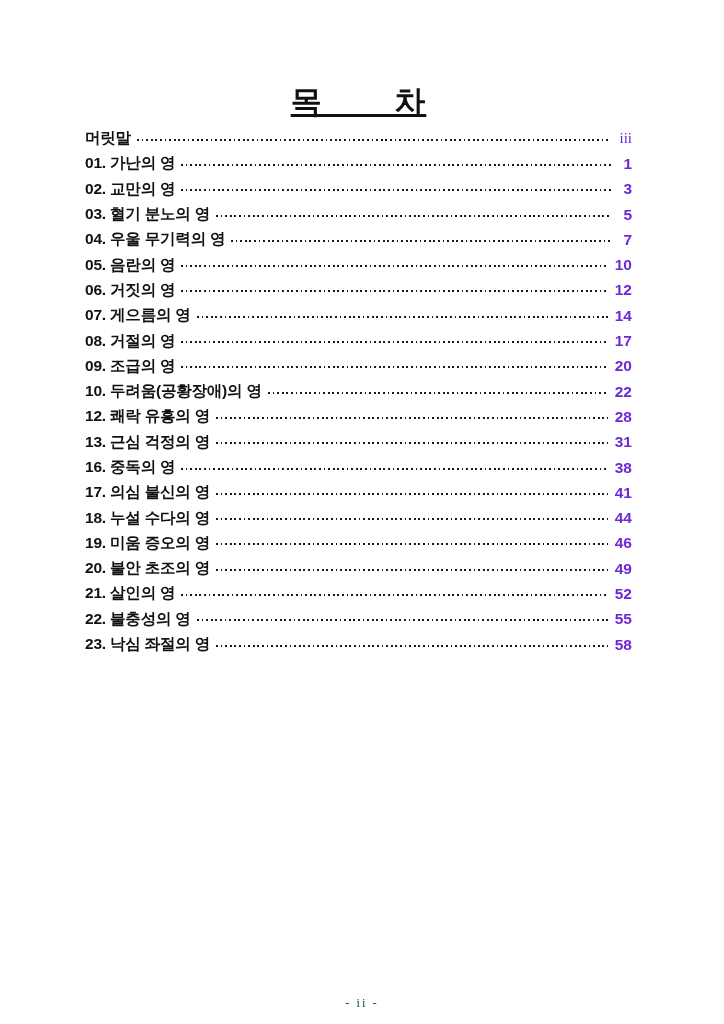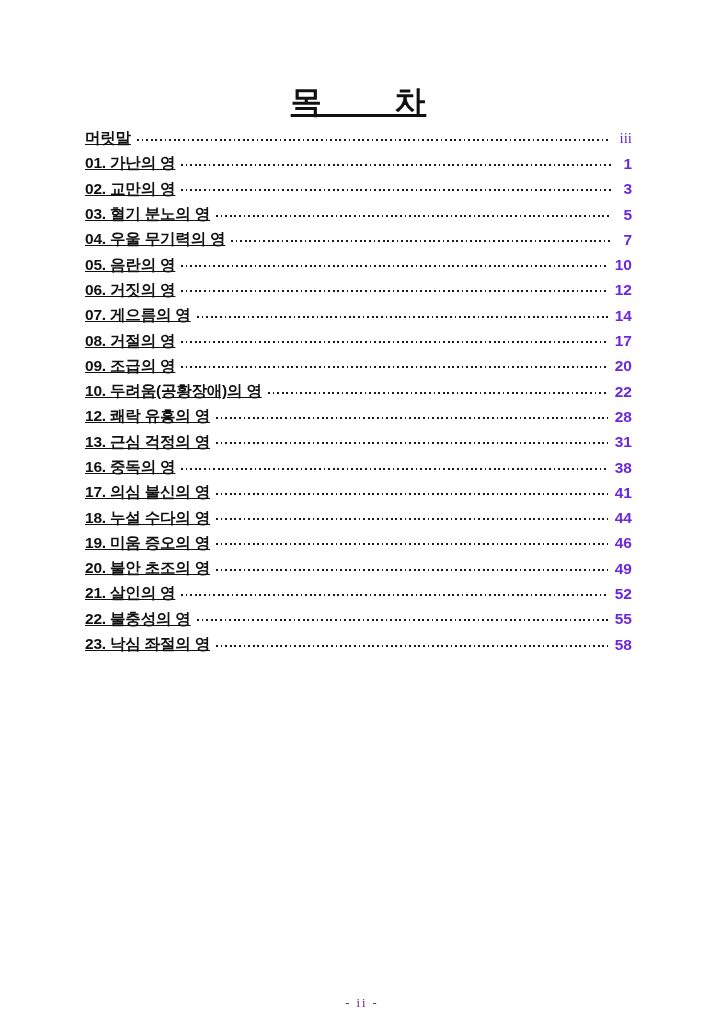--- a/index.html
+++ b/index.html
@@ -30,21 +30,20 @@
     display: flex;
     align-items: center;
     height: 25.3px;
   }
   .toc-label {
     font-weight: bold;
     font-size: 15.5px;
     white-space: nowrap;
     letter-spacing: -0.2px;
     color: #111111;
-    text-decoration: underline;
   }
   .toc-leader {
     flex: 1;
     height: 2px;
     margin: 2px 7px 0 6px;
     background-image: repeating-linear-gradient(
       to right,
       #1a1a1a 0 1.8px,
       transparent 1.8px 4.6px
     );
@@ -63,21 +62,21 @@
     font-weight: normal;
     font-size: 15px;
   }
   .page-footer {
     position: absolute;
     bottom: 13px; left: 0; right: 0;
     text-align: center;
     font-family: "Liberation Serif", serif;
     font-size: 12.5px;
     letter-spacing: 2px;
-    color: #701a75;
+    color: #14532d;
   }
 </style>
 </head>
 <body>
 
 <div class="page">
 
   <h1 class="toc-title">목 차</h1>
 
   <div class="toc-list">

